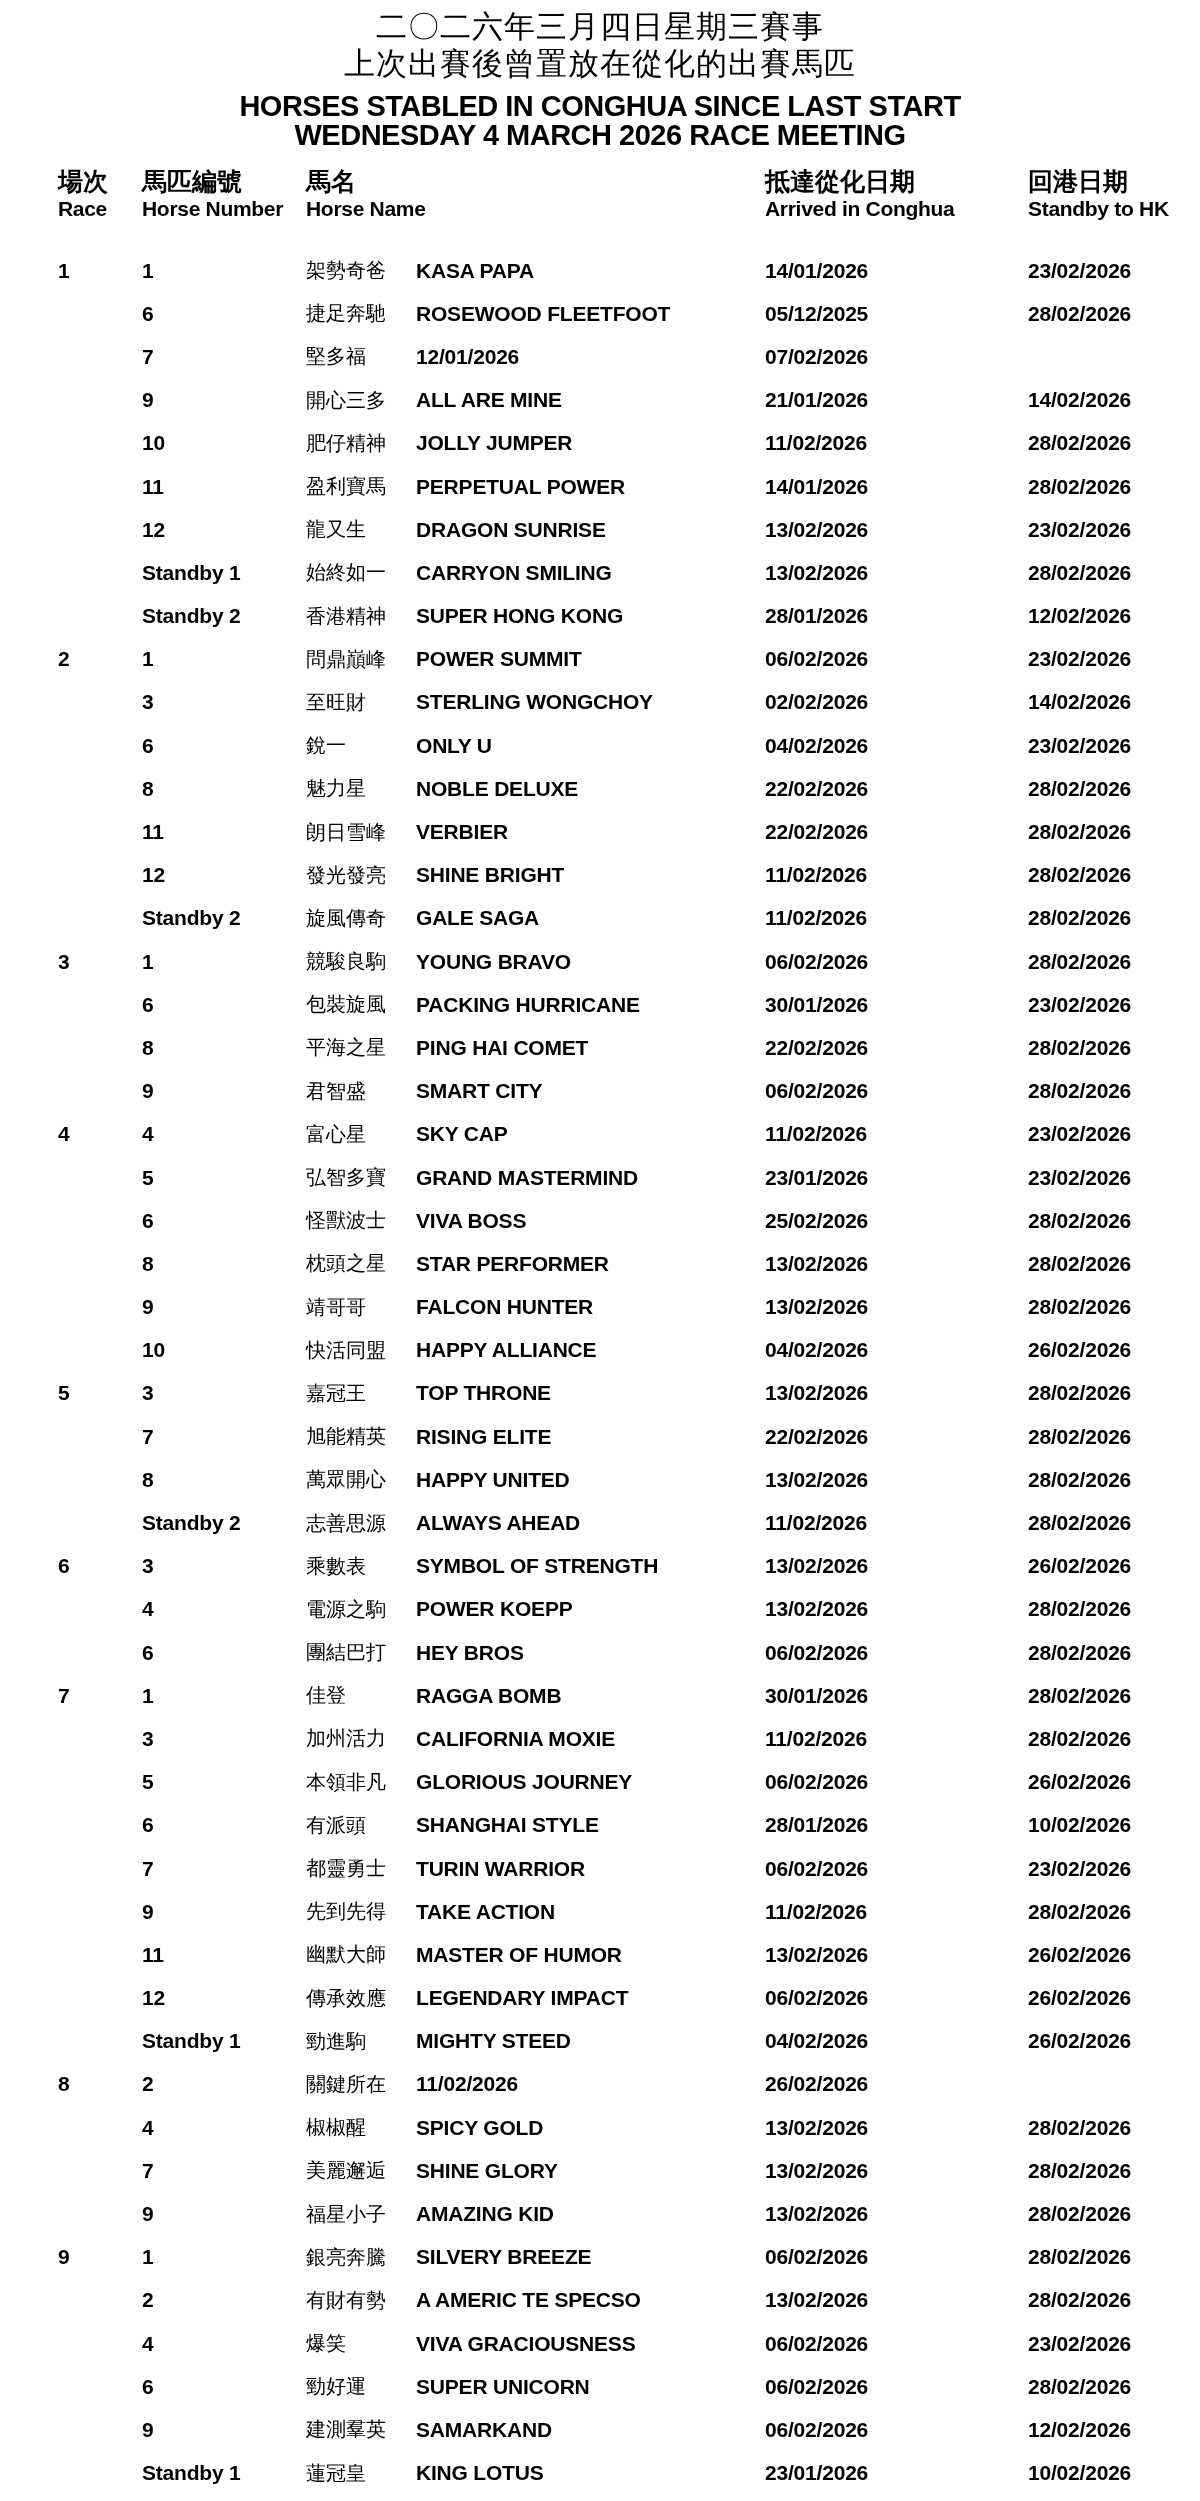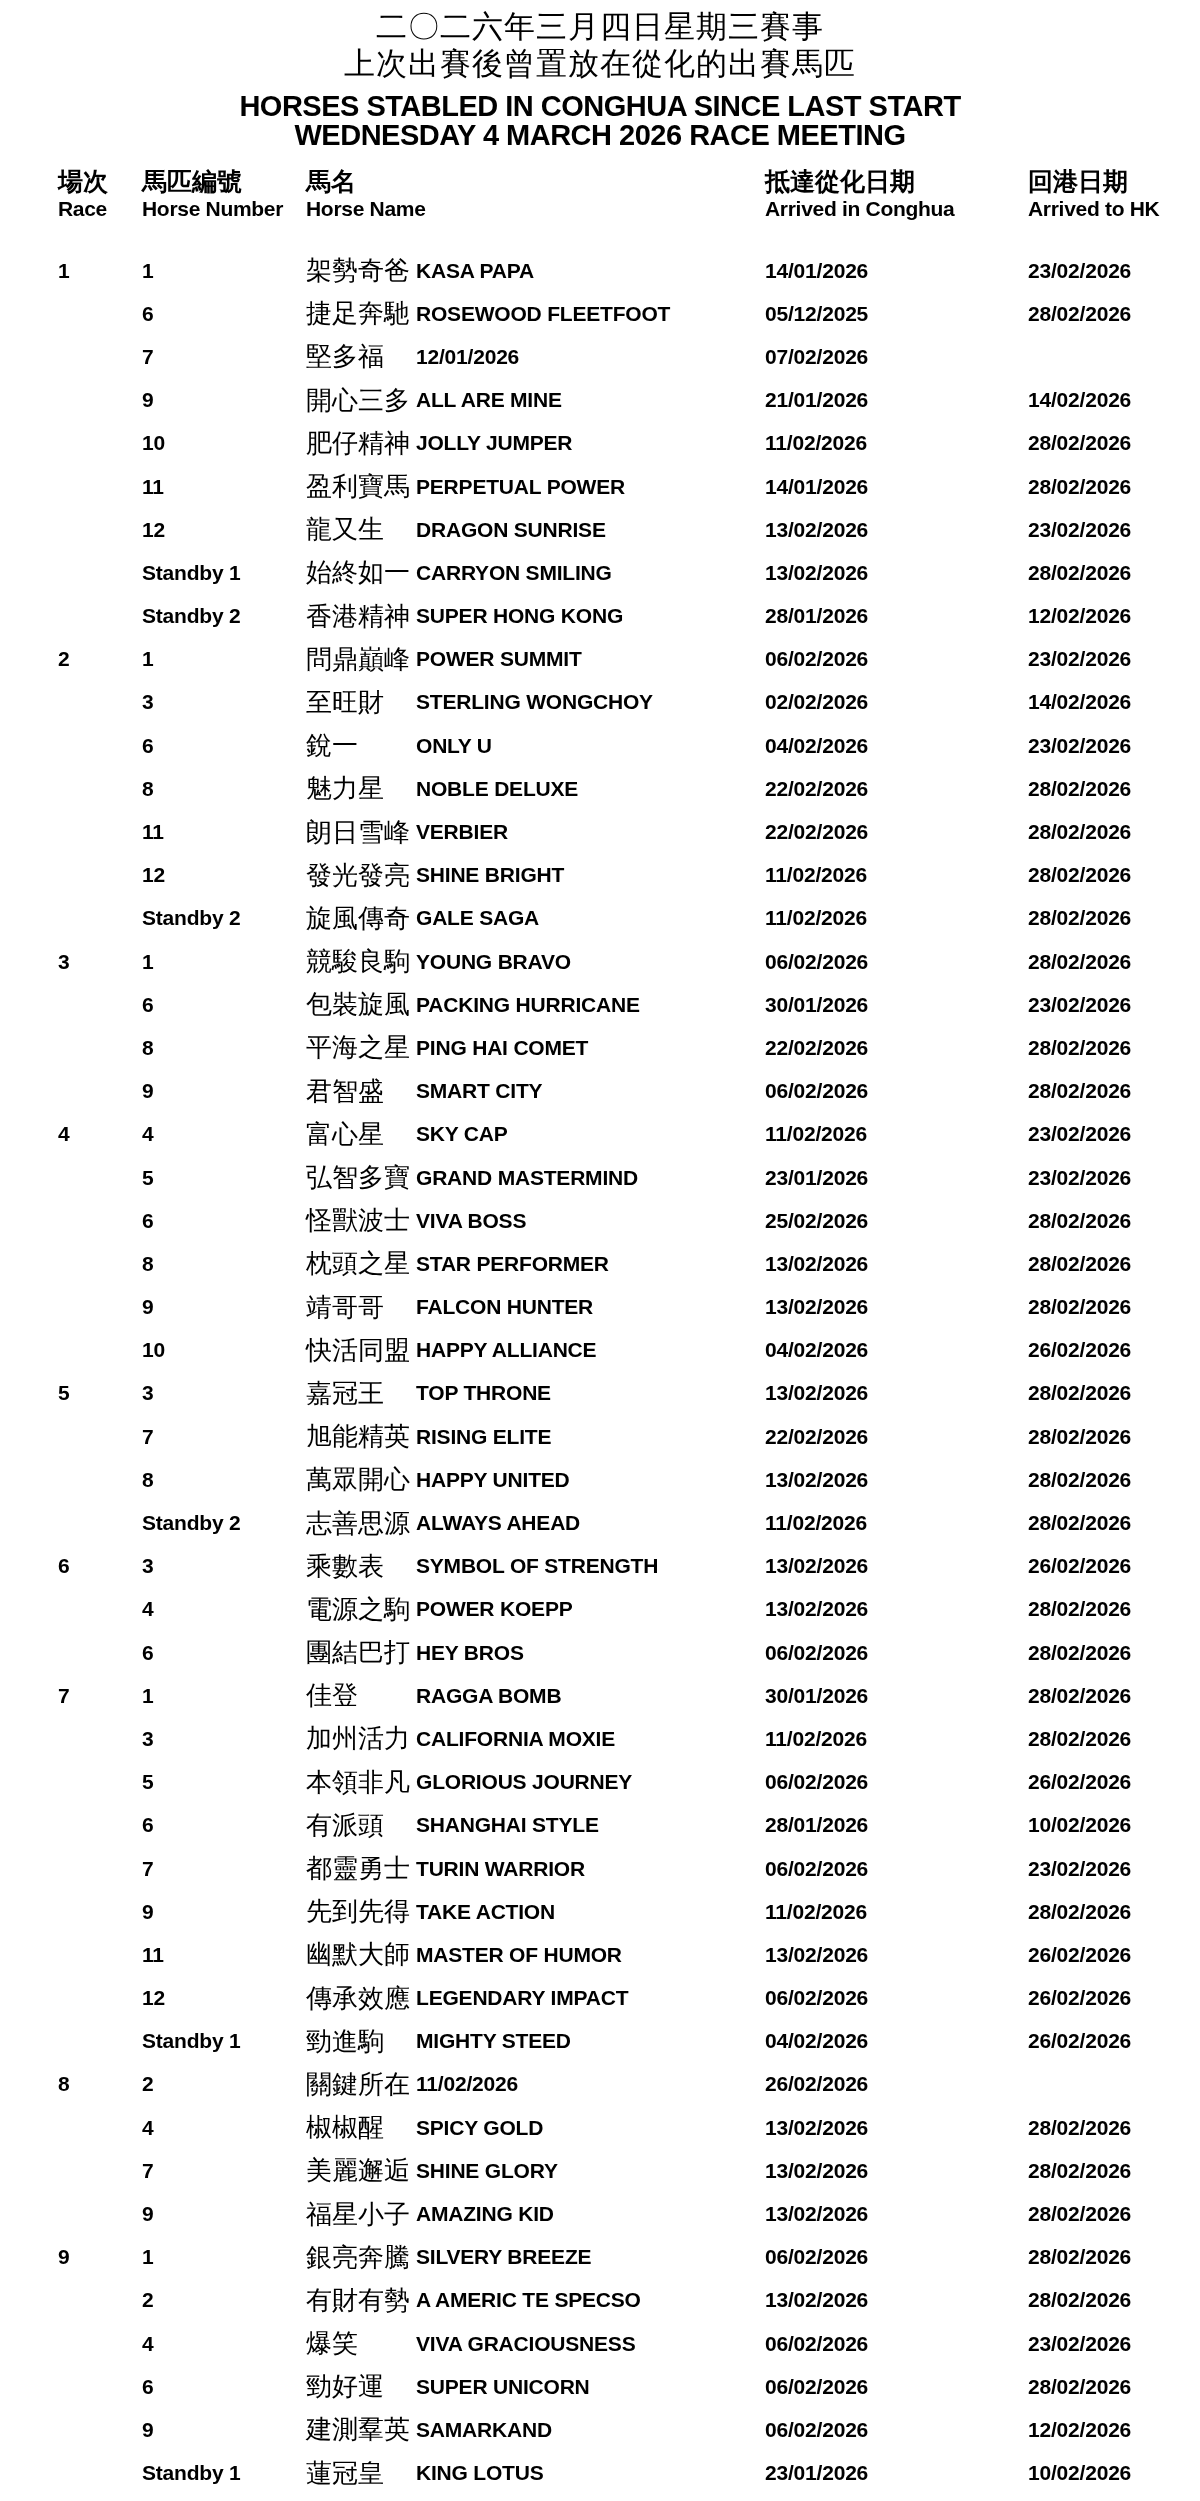--- a/index.html
+++ b/index.html
@@ -53,21 +53,21 @@
     align-items: center;
     white-space: nowrap;
     overflow: visible;
   }
   .cell.race, .cell.num, .cell.en, .cell.date {
     font-size: 21px;
     font-weight: 700;
     letter-spacing: -0.2px;
   }
   .cell.zh {
-    font-size: 26px;
+    font-size: 20px;
     font-weight: 400;
   }
 </style>
 </head>
 <body>
 
 <div class="page">
 
   <header class="titles">
     <div class="title-zh">二〇二六年三月四日星期三賽事</div>
@@ -89,21 +89,21 @@
     <div class="hcell" style="grid-column: 3 / 5;">
       <div class="h-zh">馬名</div>
       <div class="h-en">Horse Name</div>
     </div>
     <div class="hcell">
       <div class="h-zh">抵達從化日期</div>
       <div class="h-en">Arrived in Conghua</div>
     </div>
     <div class="hcell">
       <div class="h-zh">回港日期</div>
-      <div class="h-en">Arrived to HK</div>
+      <div class="h-en">Standby to HK</div>
     </div>
   </div>
 
   <div id="rows">
   <div class="grid data-row">
     <div class="cell race">1</div>
     <div class="cell num">1</div>
     <div class="cell zh">架勢奇爸</div>
     <div class="cell en">KASA PAPA</div>
     <div class="cell date">14/01/2026</div>

